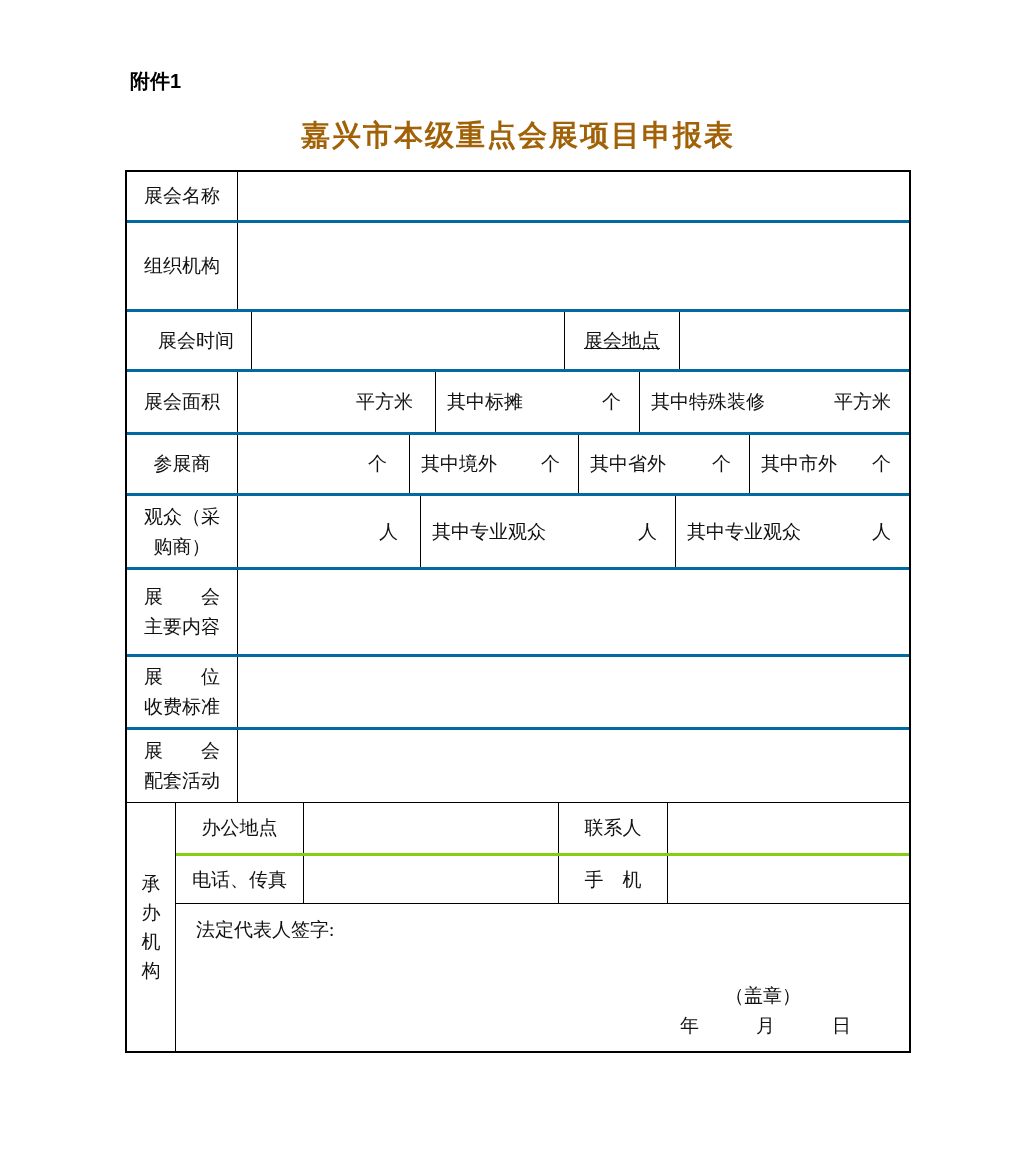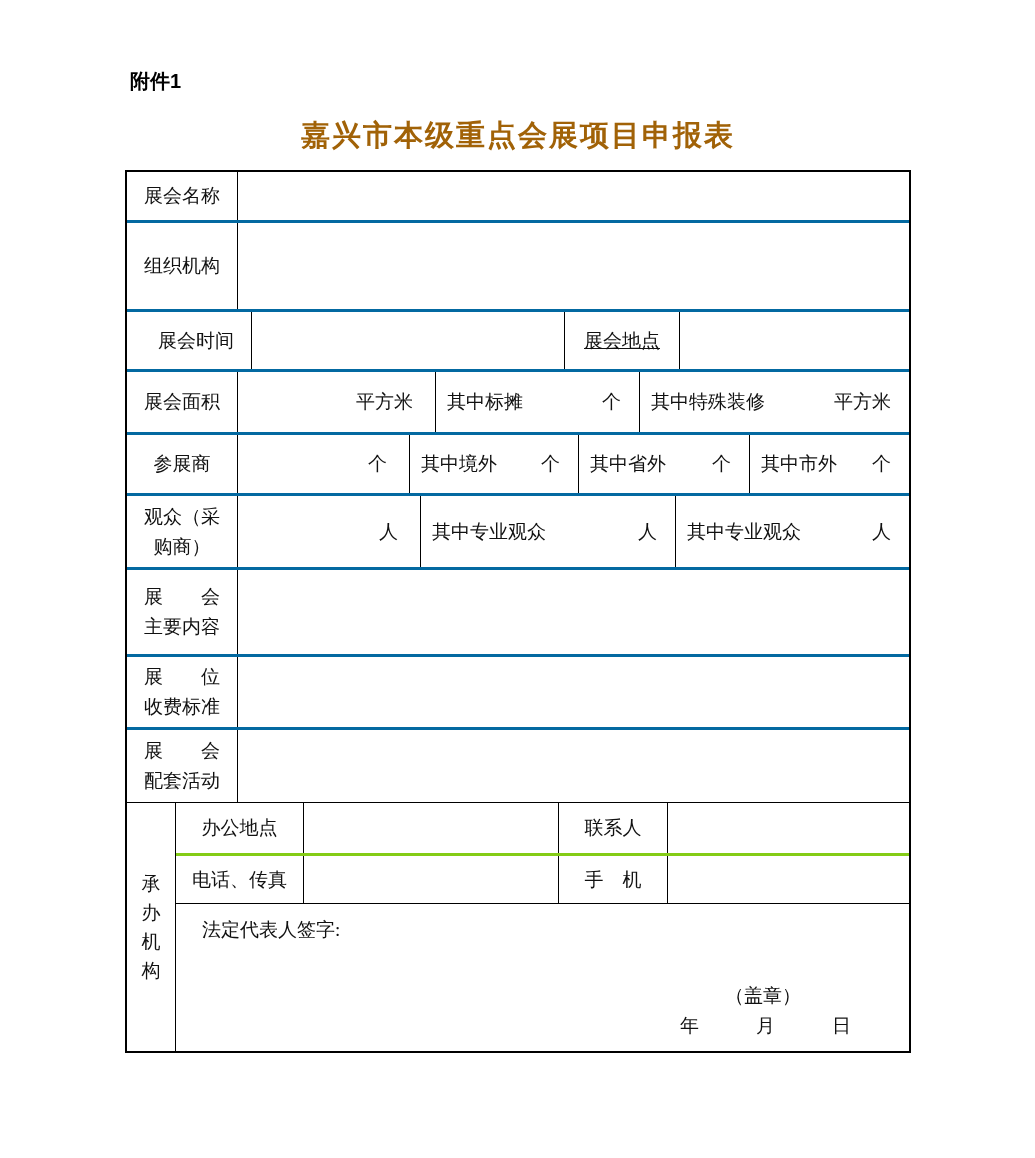--- a/index.html
+++ b/index.html
@@ -132,21 +132,21 @@
   .org-label2 { flex: 0 0 109px; width: 109px; border-left: 1px solid #000; }
   .org-value { flex: 0 0 255px; width: 255px; border-left: 1px solid #000; }
   .org-value2 { flex: 1 1 auto; border-left: 1px solid #000; }
   .signature-row {
     position: relative;
     flex: 1 1 auto;
     border-top: 1px solid #000;
   }
   .signature-label {
     position: absolute;
-    left: 26px;
+    left: 20px;
     top: 13px;
   }
   .seal-label {
     position: absolute;
     right: 108px;
     bottom: 42px;
     text-align: center;
   }
   .date-label {
     position: absolute;

